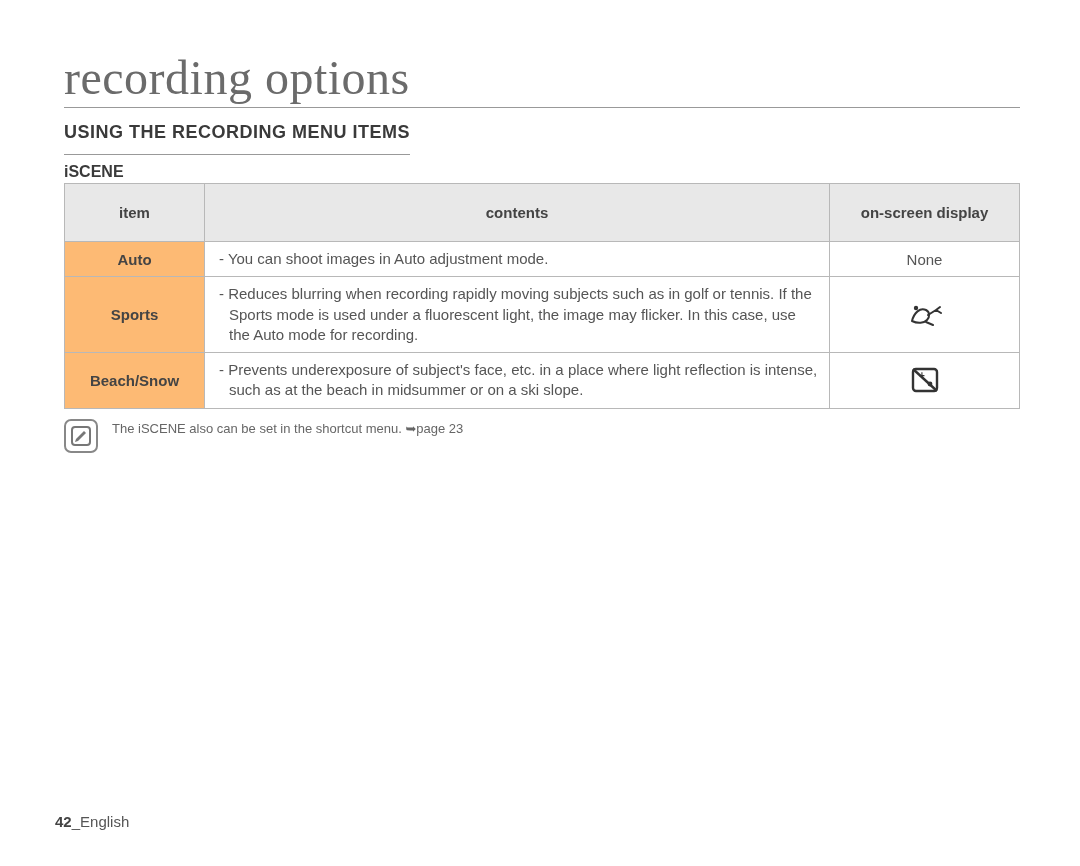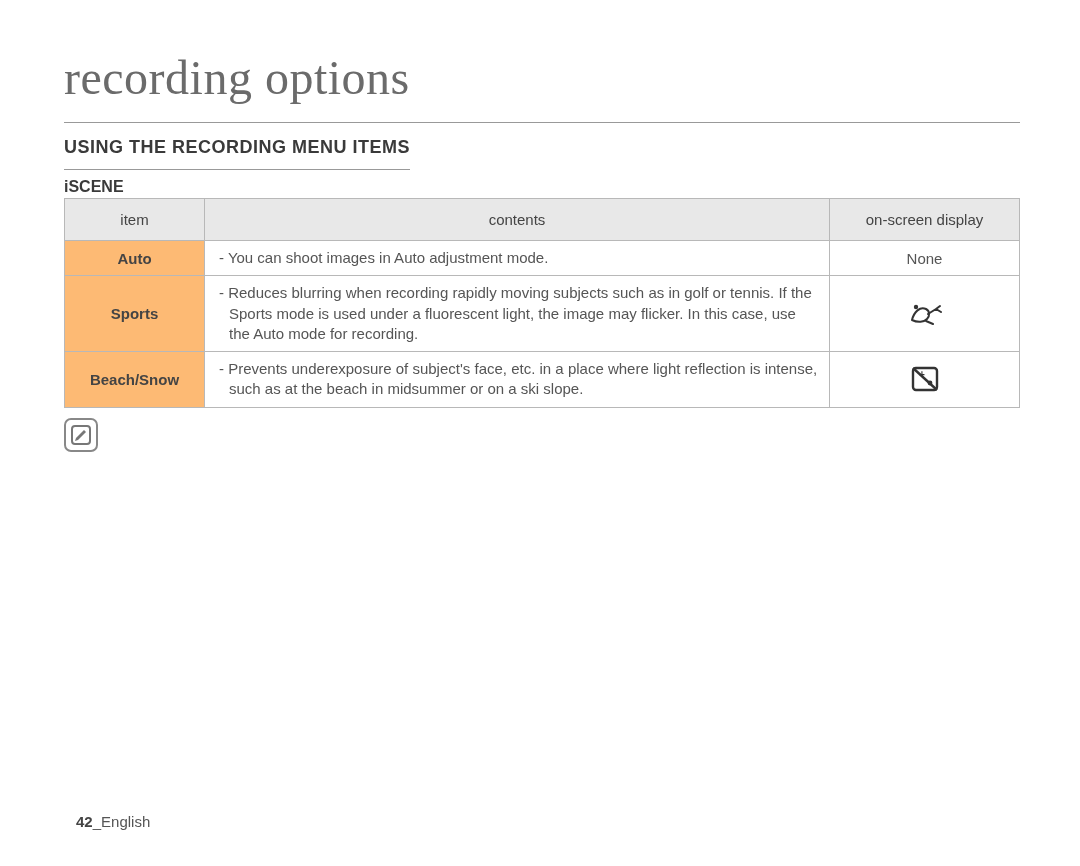--- a/index.html
+++ b/index.html
@@ -16,21 +16,21 @@
     padding: 50px 60px 30px 64px;
     position: relative;
     height: 100%;
   }
   .title {
     font-size: 48px;
     font-weight: 300;
     color: #6b6b6b;
     letter-spacing: 0.5px;
     border-bottom: 1px solid #999;
-    padding-bottom: 17px;
+    padding-bottom: 2px;
     margin-bottom: 14px;
     font-family: Georgia, "Times New Roman", serif;
     font-style: normal;
   }
   .section-heading {
     font-size: 18px;
     font-weight: bold;
     color: #3a3a3a;
     letter-spacing: 0.5px;
     border-bottom: 1px solid #999;
@@ -63,24 +63,24 @@
   th, td {
     border: 1px solid #b8b8b8;
     padding: 7px 10px;
     font-size: 15px;
     color: #555;
     text-align: left;
     vertical-align: middle;
   }
   th {
     background: #e8e8e8;
-    font-weight: normal;
+    font-weight: bold;
     text-align: center;
     color: #444;
-    padding: 12px 10px;
+    padding: 20px 10px;
   }
   col.col-item { width: 140px; }
   col.col-contents { width: auto; }
   col.col-osd { width: 190px; }
   td.item-cell {
     background: #fdba74;
     font-weight: bold;
     text-align: center;
     color: #444;
   }
@@ -113,21 +113,21 @@
     font-size: 13px;
     color: #666;
     padding-top: 2px;
   }
   .arrow {
     font-size: 13px;
   }
   .footer {
     position: absolute;
     bottom: 36px;
-    left: 76px;
+    left: 55px;
     font-size: 15px;
     color: #555;
   }
   .footer .pnum {
     font-weight: bold;
     color: #444;
   }
   .icon-svg { display: block; margin: 0 auto; }
 </style>
 </head>
@@ -197,19 +197,22 @@
     </tbody>
   </table>
 
   <div class="note-row">
     <div class="note-icon-box">
       <svg width="22" height="22" viewBox="0 0 22 22">
         <rect x="2" y="2" width="18" height="18" rx="3" fill="none" stroke="#777" stroke-width="2"></rect>
         <path d="M6 14 L14 6 L16 8 L8 16 L5 17 Z" fill="#777"></path>
       </svg>
     </div>
+    <div class="note-text">
+      <span>The iSCENE also can be set in the shortcut menu. </span><span class="arrow">➥</span><span>page 23</span>
+    </div>
   </div>
 
   <div class="footer">
     <span class="pnum">42</span><span>_</span><span>English</span>
   </div>
 
 </div>
 
 </body></html>

